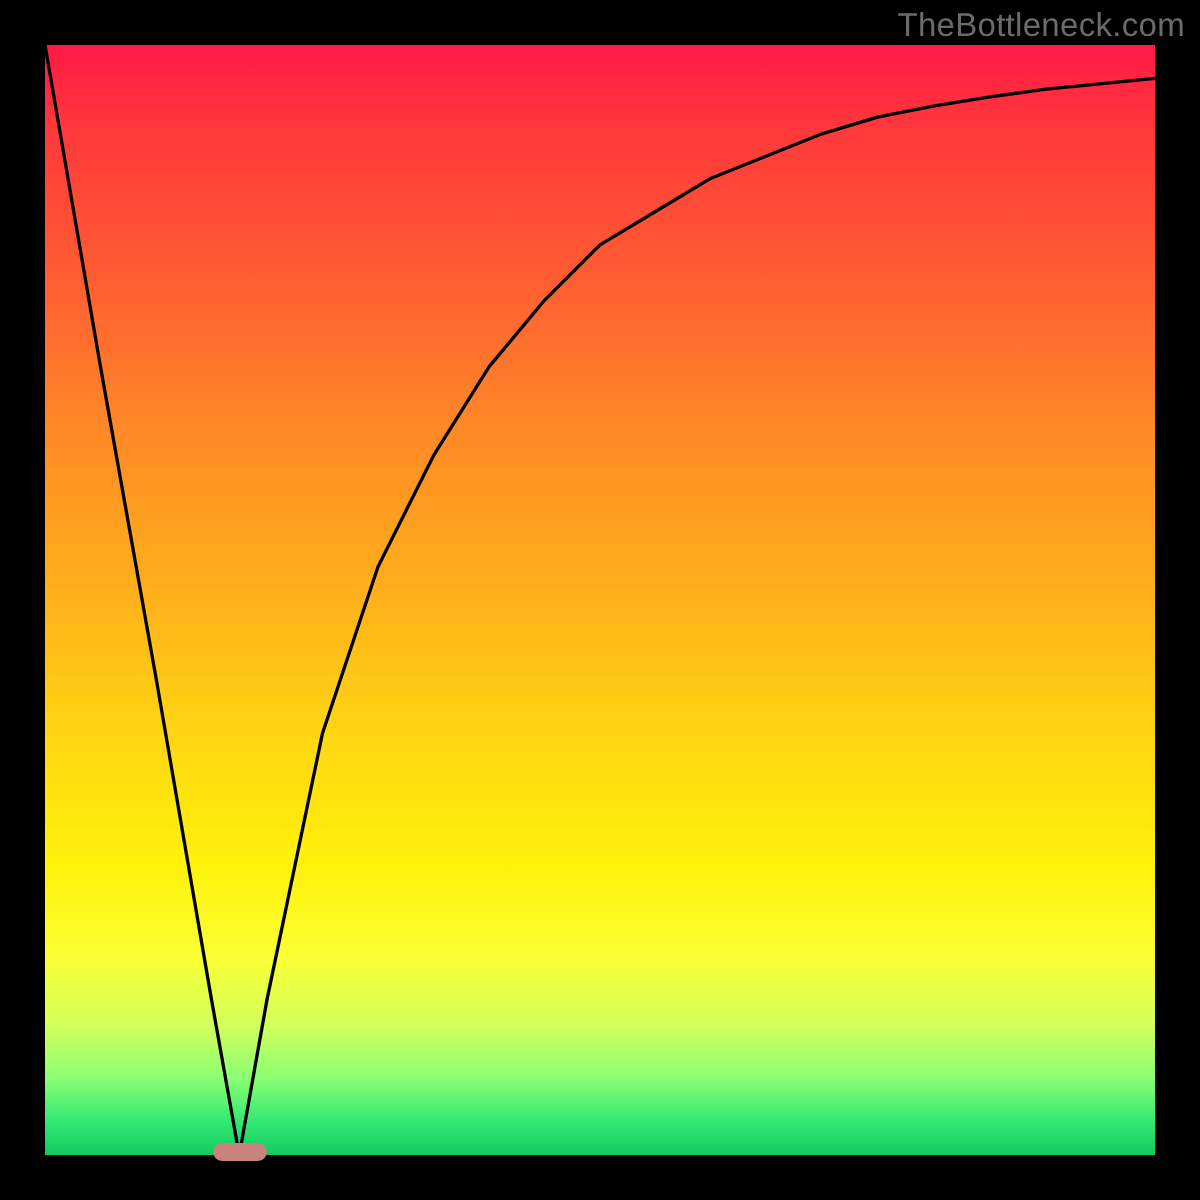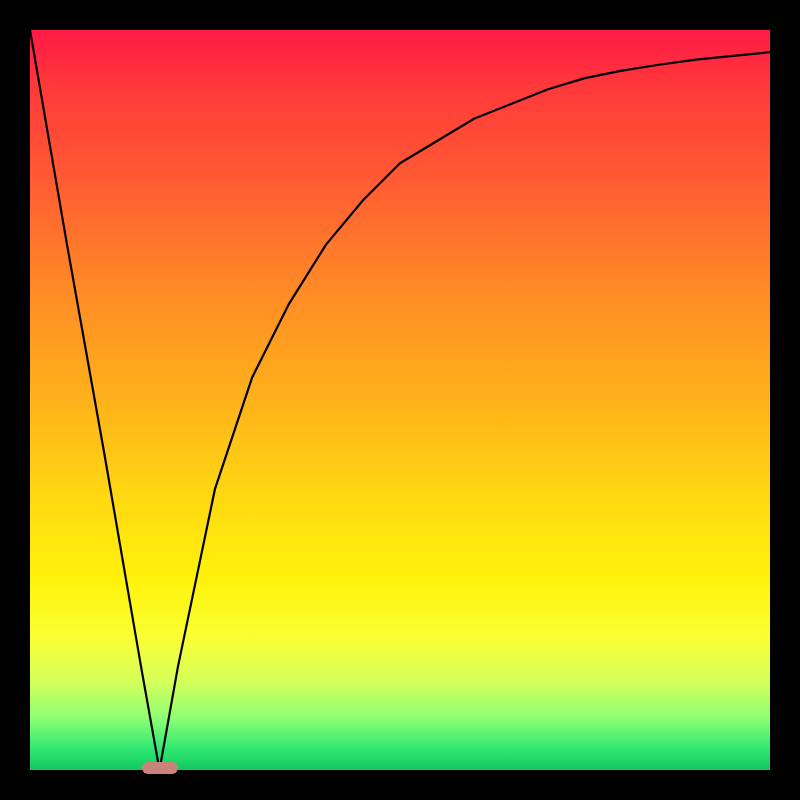--- a/index.html
+++ b/index.html
@@ -65,13 +65,14 @@
 
 <div class="frame">
 
   <div class="plot-area">
     <svg class="curve" viewBox="0 0 740 740" preserveAspectRatio="none">
       <path id="curve-path" fill="none" stroke="#000" stroke-width="2.2" stroke-linejoin="round" stroke-linecap="round" d="M0.00 0.00 L37.00 214.60 L74.00 421.80 L111.00 636.40 L129.50 740.00 L148.00 636.40 L185.00 458.80 L222.00 347.80 L259.00 273.80 L296.00 214.60 L333.00 170.20 L370.00 133.20 L407.00 111.00 L444.00 88.80 L481.00 74.00 L518.00 59.20 L555.00 48.10 L592.00 40.70 L629.00 34.78 L666.00 29.60 L703.00 25.90 L740.00 22.20"></path>
     </svg>
     <div class="marker" id="min-marker" style="width: 36px; height: 12px; background: rgb(201, 131, 125); left: 111.5px; top: 732px;"></div>
   </div>
 
+  <div class="watermark">TheBottleneck.com</div>
 </div>
 
 </body></html>

